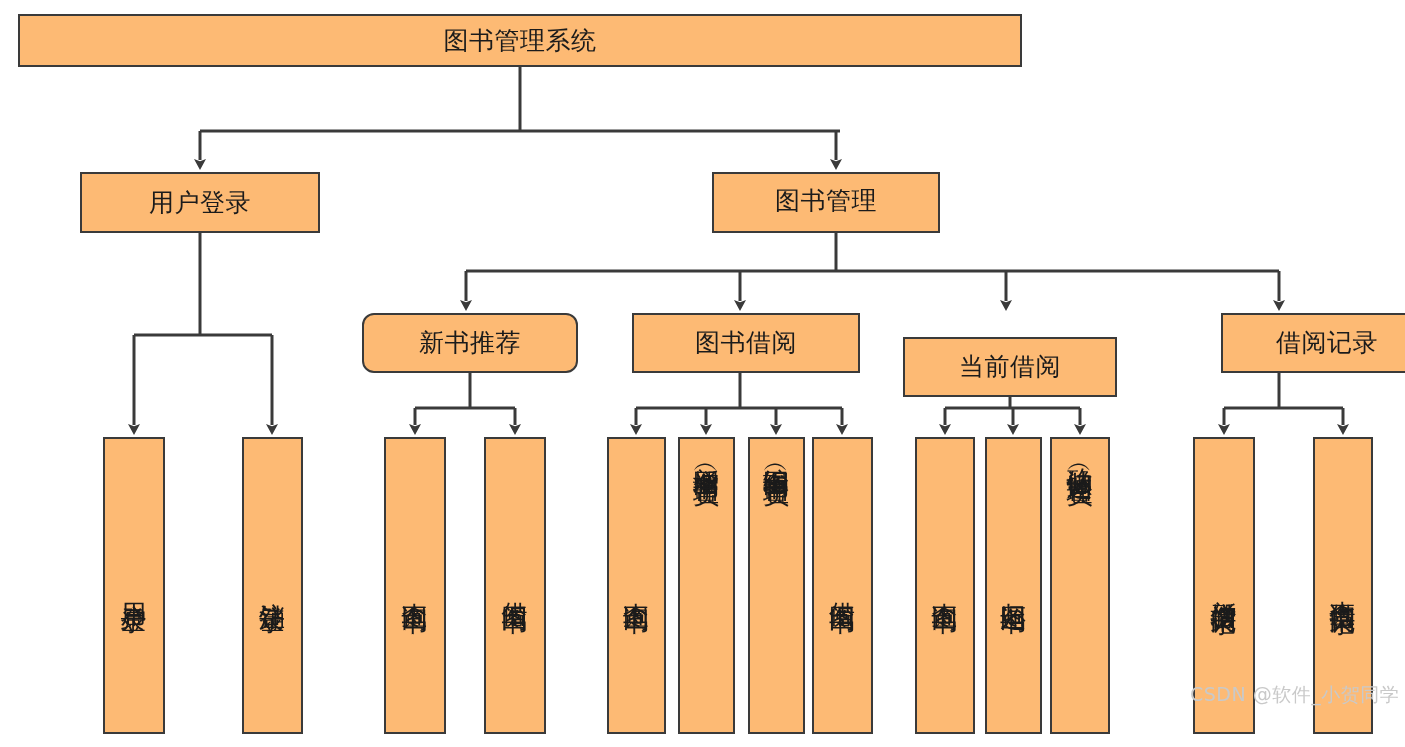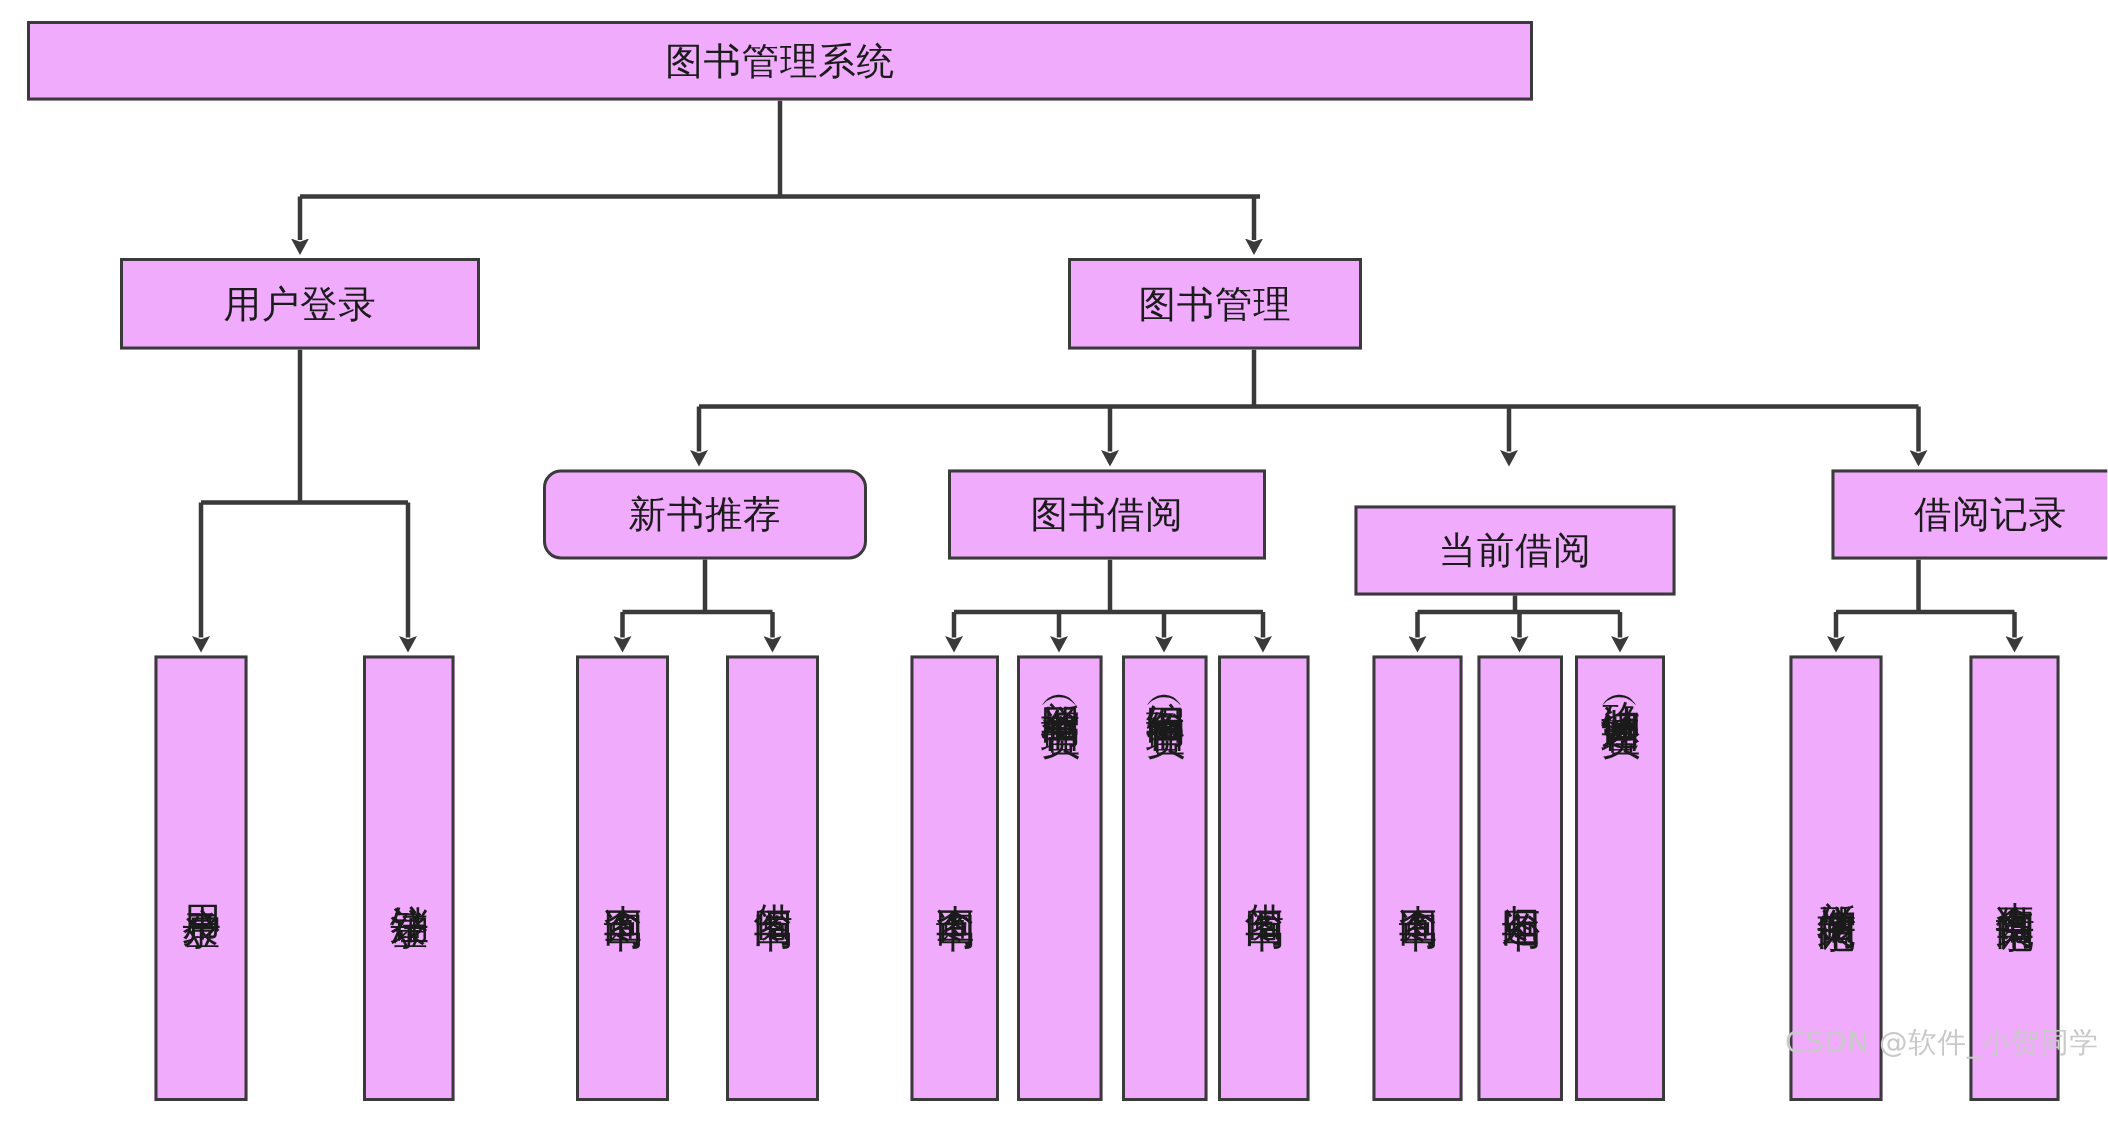--- a/index.html
+++ b/index.html
@@ -22,21 +22,21 @@
     left: 0;
     top: 0;
     width: 1405px;
     height: 747px;
     pointer-events: none;
   }
   .node {
     position: absolute;
     box-sizing: border-box;
     border: 2.5px solid #3a3a3a;
-    background: #f0abfc;
+    background: #fdba74;
     display: flex;
     align-items: center;
     justify-content: center;
     color: #1b1b1b;
     text-align: center;
   }
   .node-label {
     display: block;
     line-height: 1.18;
     letter-spacing: 0.5px;
@@ -131,28 +131,28 @@
     </g>
   </svg>
 
   <div class="node horiz root" style="left: 18px; top: 14px; width: 1004px; height: 53px;">
     <span class="node-label">图书管理系统</span>
   </div>
 
   <div class="node horiz" style="left: 80px; top: 172px; width: 240px; height: 61px;">
     <span class="node-label">用户登录</span>
   </div>
-  <div class="node horiz" style="left: 712px; top: 172px; width: 196px; height: 61px;">
+  <div class="node horiz" style="left: 712px; top: 172px; width: 228px; height: 61px; font-family: Liberation Mono, monospace;">
     <span class="node-label">图书管理</span>
   </div>
 
   <div class="node horiz" style="left: 362px; top: 313px; width: 216px; height: 60px; border-radius: 12px;">
     <span class="node-label">新书推荐</span>
   </div>
-  <div class="node horiz" style="left: 632px; top: 313px; width: 212px; height: 60px;">
+  <div class="node horiz" style="left: 632px; top: 313px; width: 228px; height: 60px;">
     <span class="node-label">图书借阅</span>
   </div>
   <div class="node horiz" style="left: 903px; top: 313px; width: 214px; height: 60px; margin-top: 24px;">
     <span class="node-label">当前借阅</span>
   </div>
   <div class="node horiz" style="left: 1173px; top: 313px; width: 212px; height: 60px; margin-left: 48px;">
     <span class="node-label">借阅记录</span>
   </div>
 
   <div class="node vert centered" style="left: 103px; top: 437px; width: 62px; height: 297px;">

